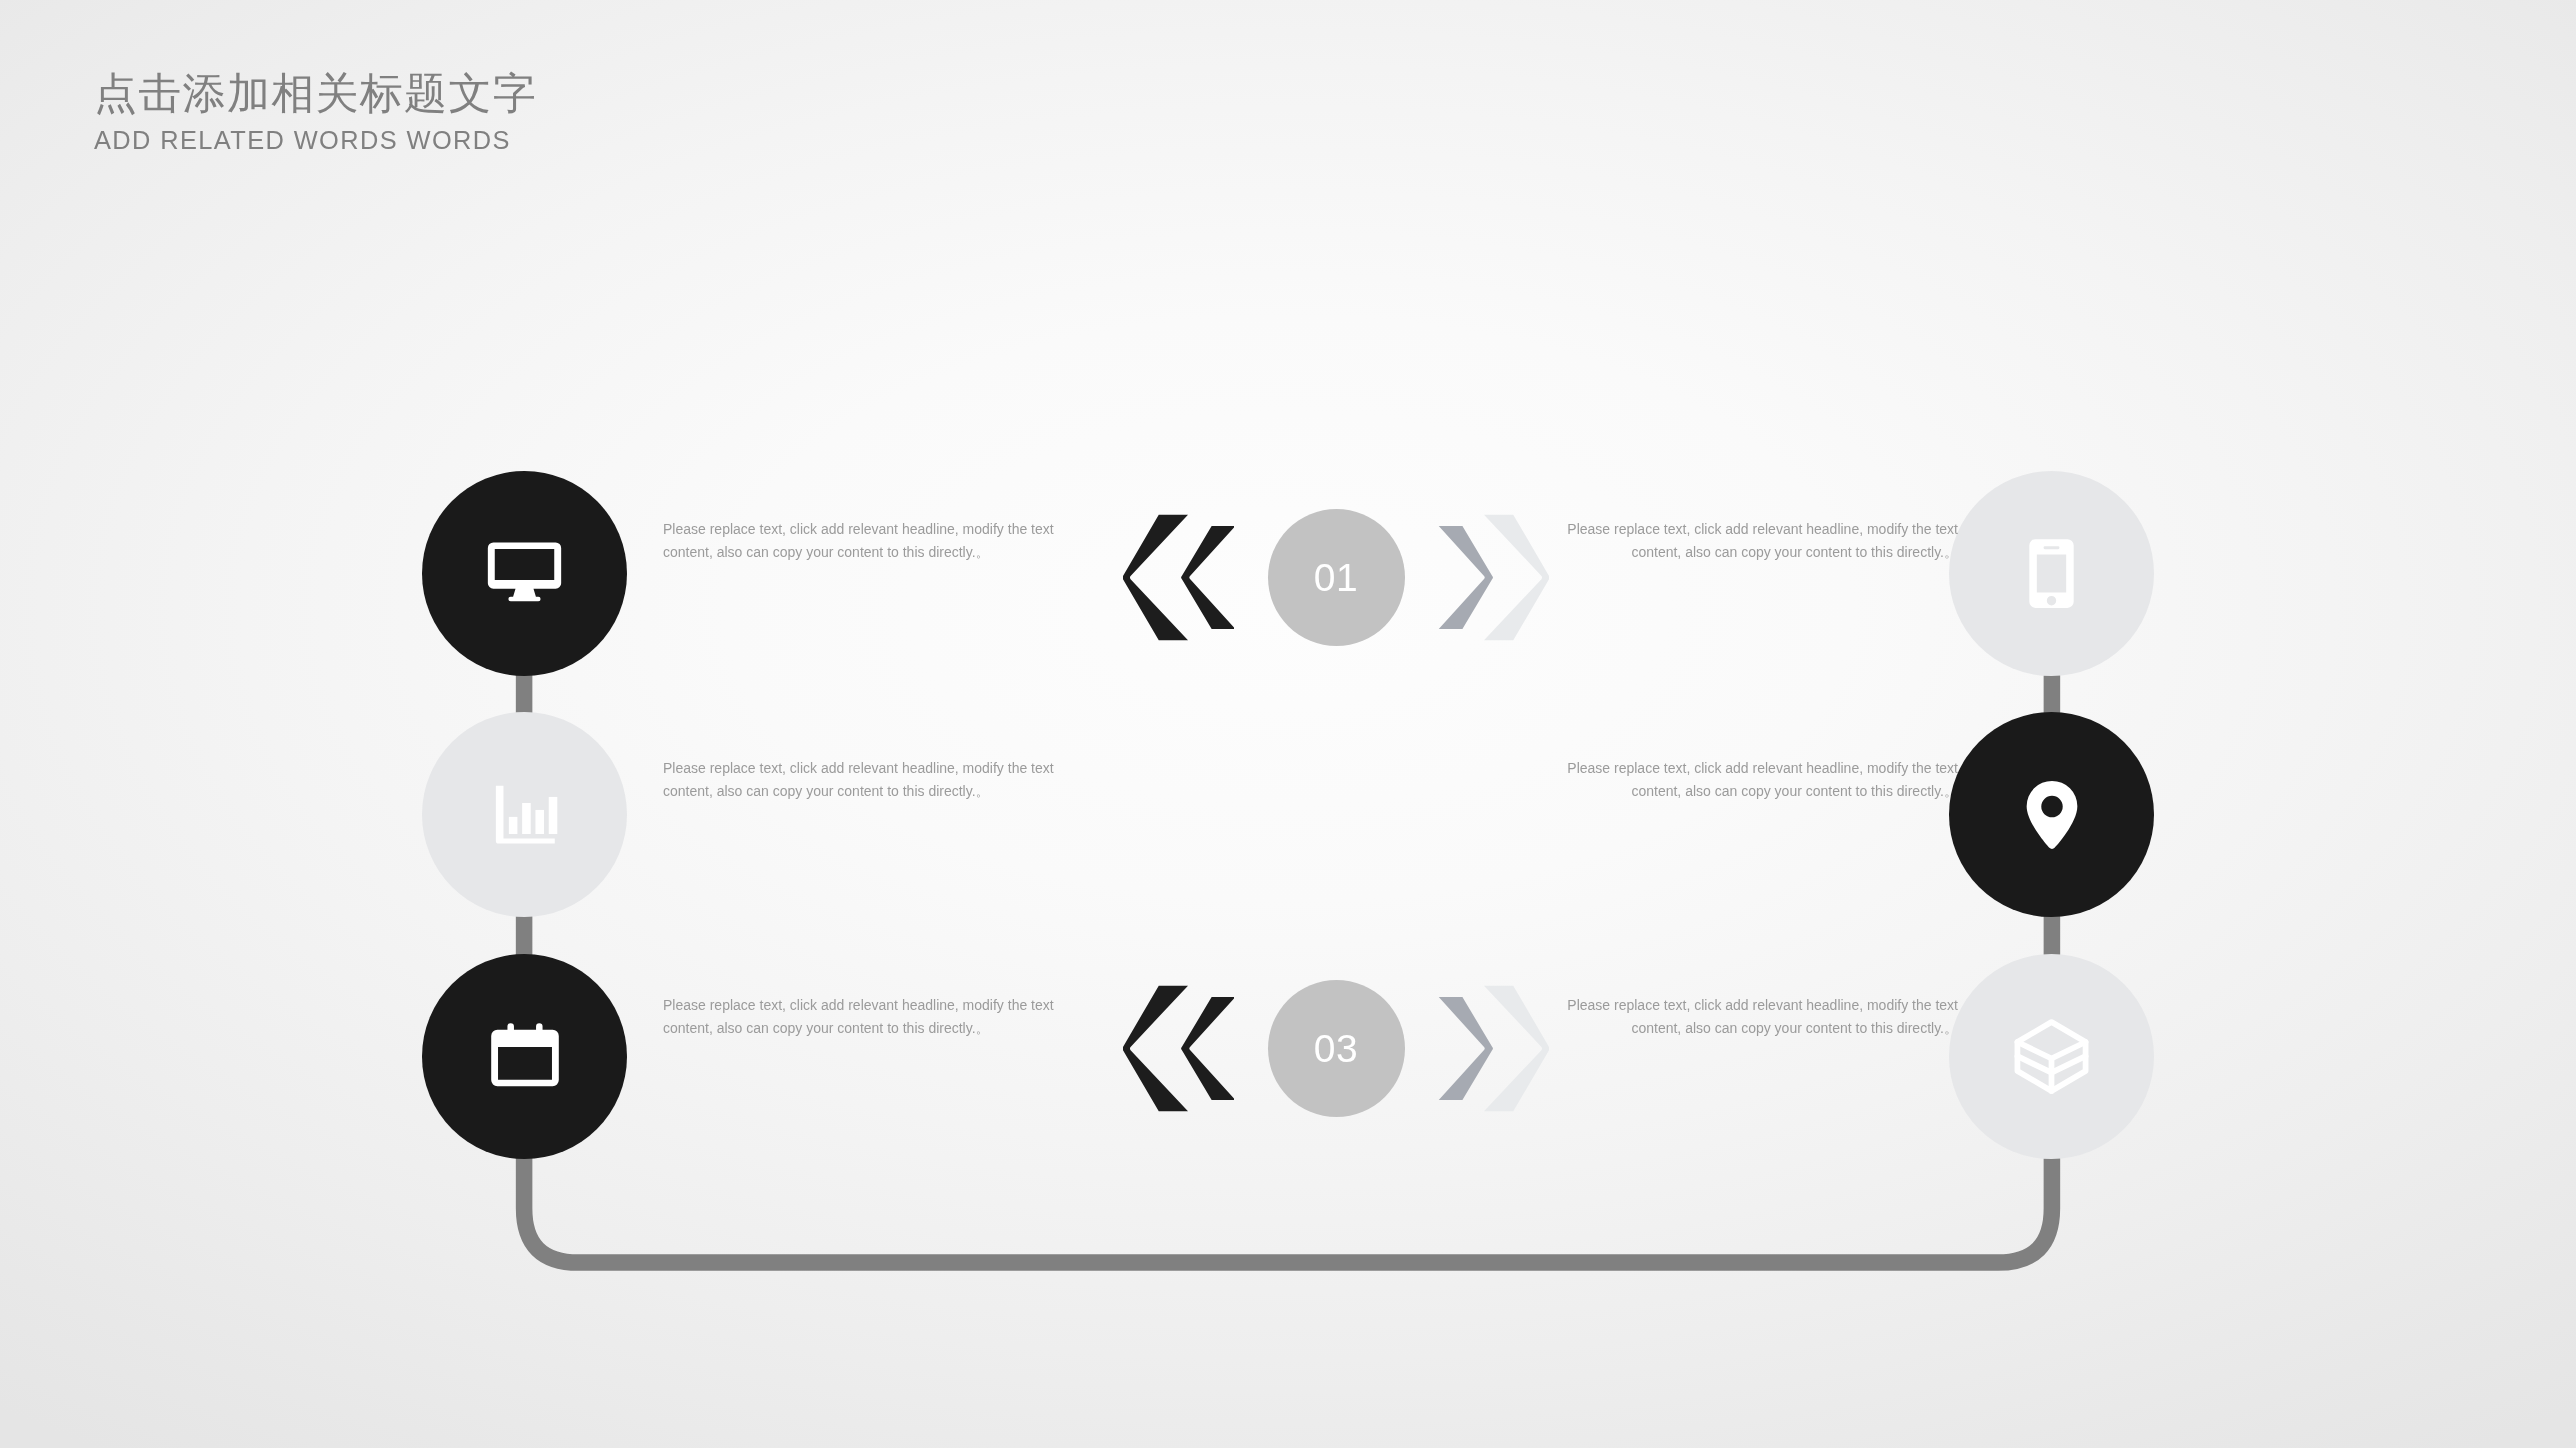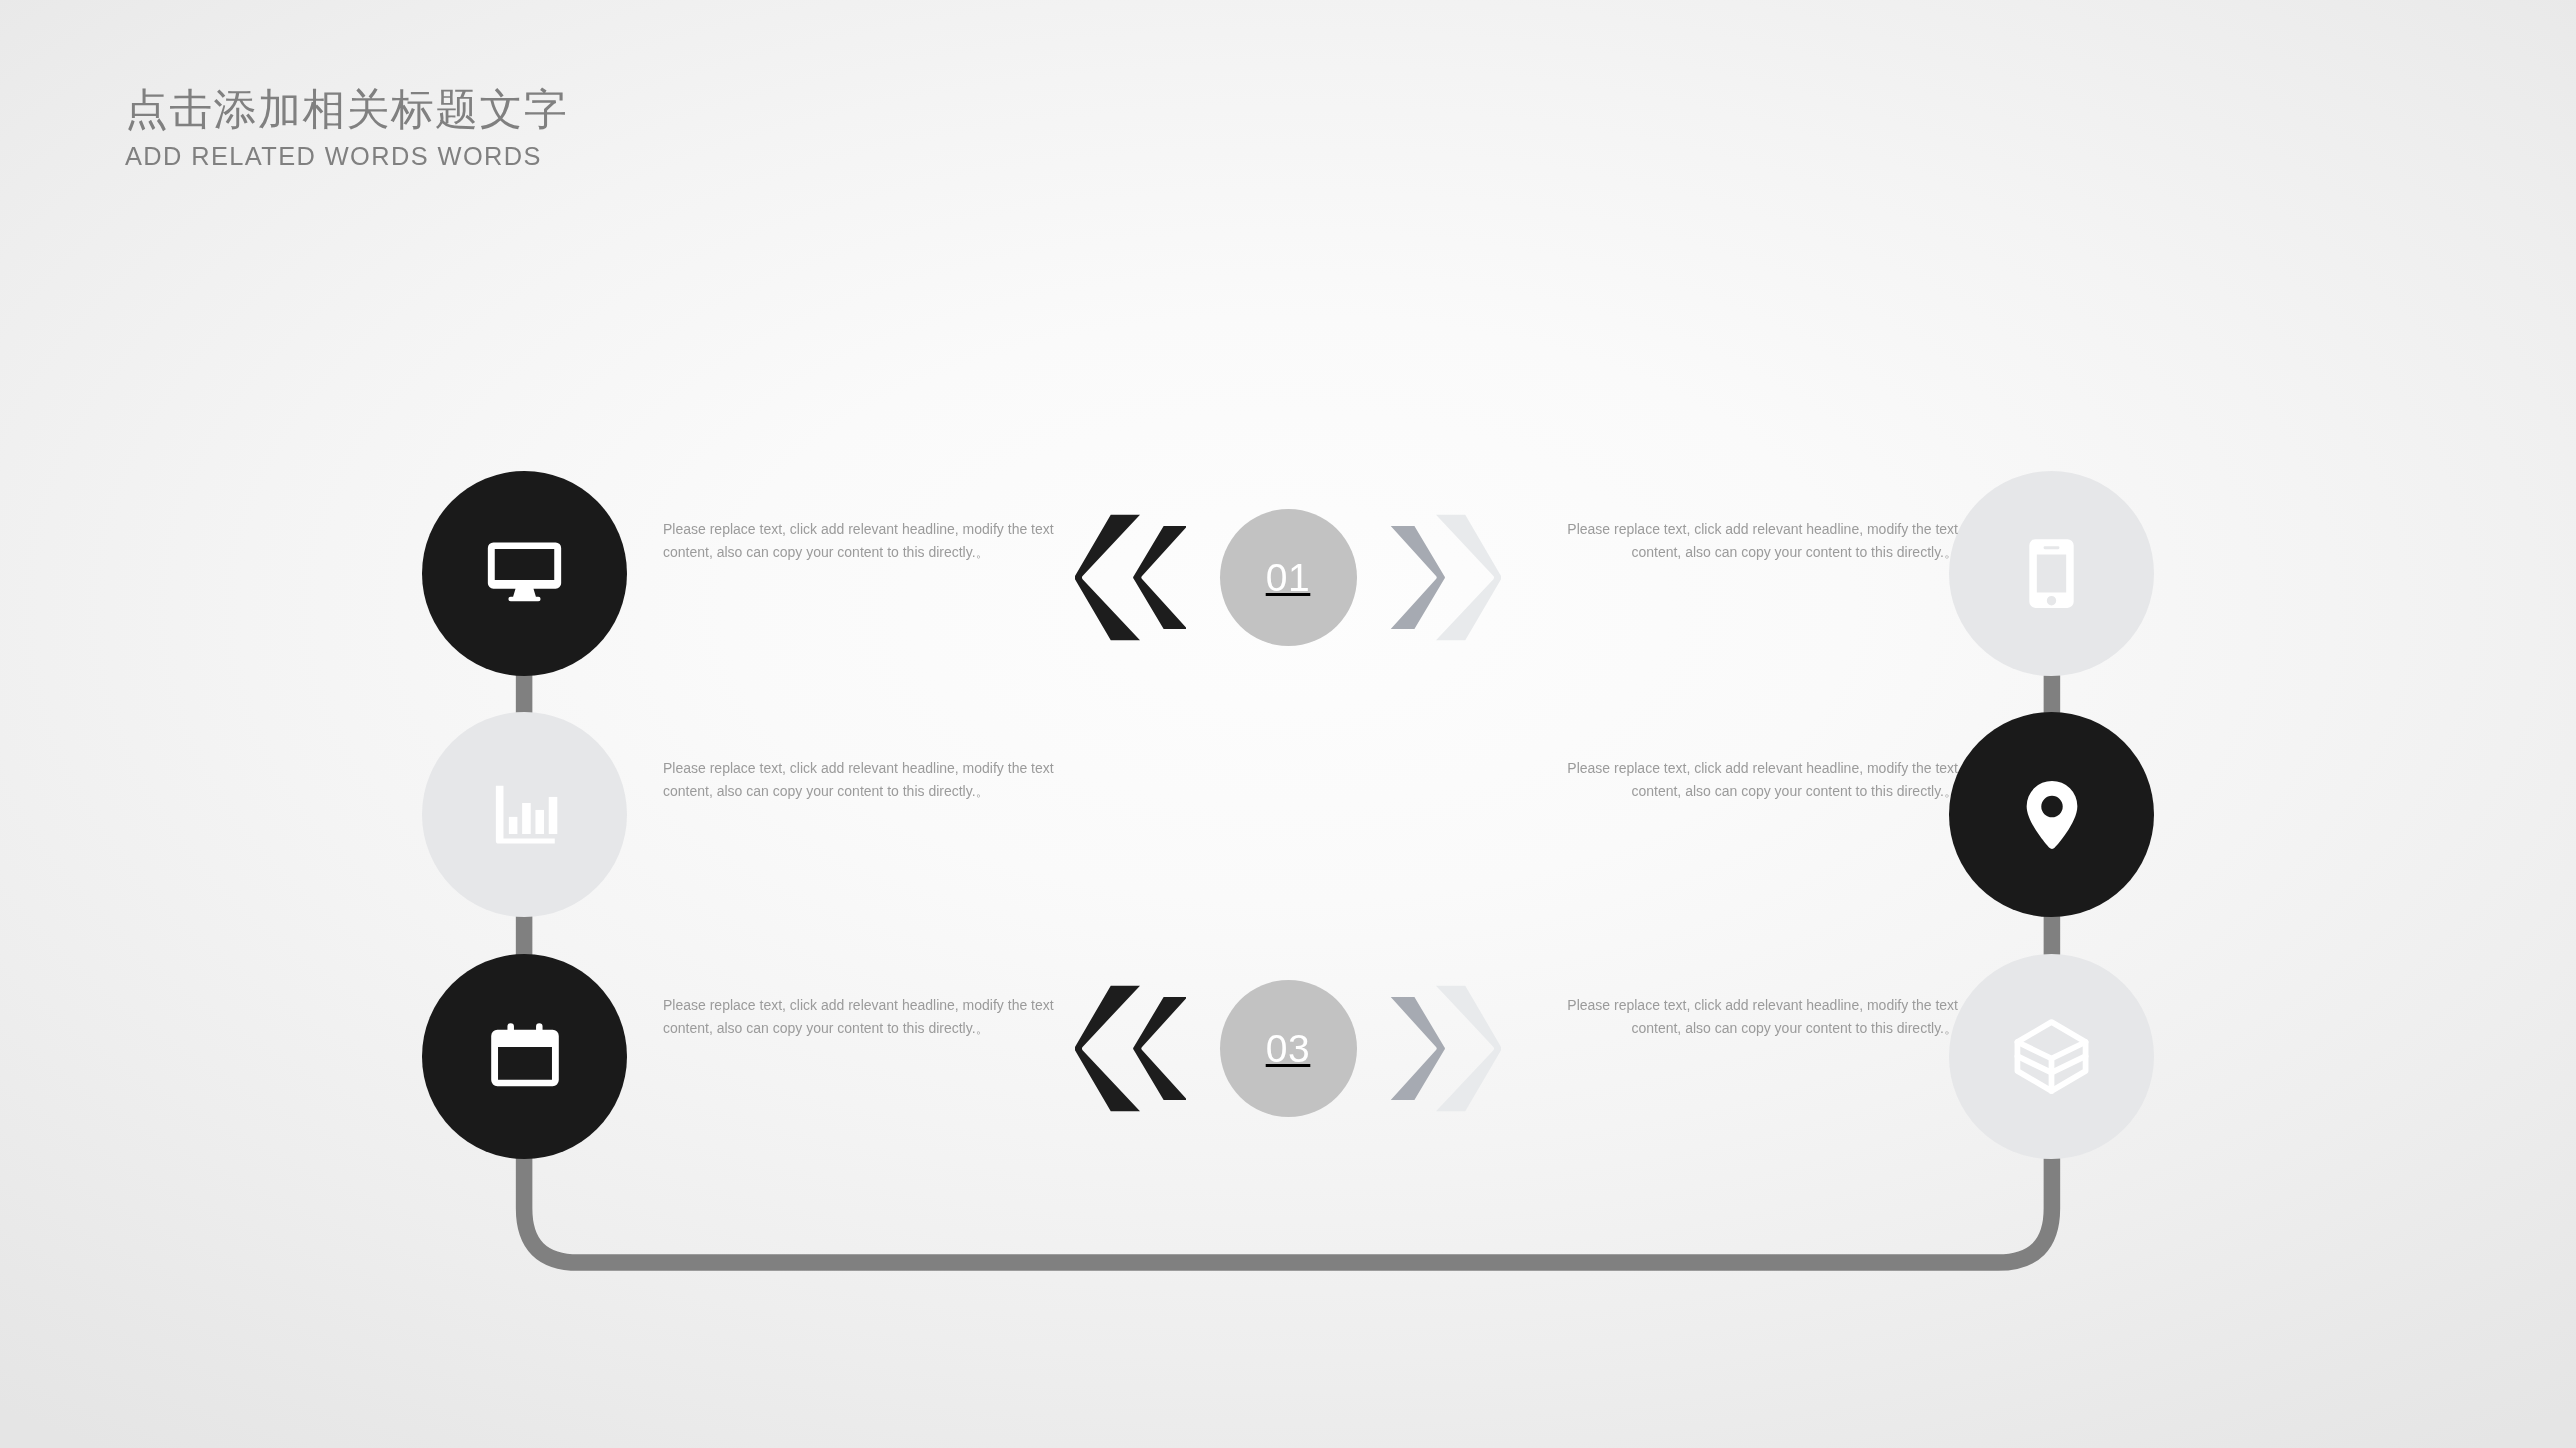--- a/index.html
+++ b/index.html
@@ -20,23 +20,22 @@
         #f4f4f4 52%,
         #eeeeee 72%,
         #e8e8e8 90%,
         #e5e5e5 100%);
   }
 
   
   .header {
     position: absolute;
     left: 94px;
-    top: 85px;
+    top: 69px;
     width: 1018px;
-    margin-left: 31px;
   }
   .header-cn {
     font-size: 43px;
     color: #808080;
     letter-spacing: 1.3px;
     line-height: 1.12;
     white-space: nowrap;
   }
   .header-en {
     margin-top: 9px;
@@ -77,27 +76,26 @@
     line-height: 1.62;
     color: #9b9b9b;
     width: 420px;
   }
   .para.left  { text-align: left;  left: 663px; }
   .para.right { text-align: right; left: 1538px; }
 
   
   .numrow {
     position: absolute;
-    left: 1075px;
+    left: 1123px;
     width: 426px;
     height: 165px;
     display: flex;
     align-items: center;
     justify-content: space-between;
-    text-decoration: underline;
   }
   .chev-group {
     display: flex;
     align-items: center;
     width: 121px;
     height: 137px;
   }
   .chev-group.rightside { justify-content: flex-end; }
   .chev { display: block; }
   .chev.small { width: 55px; height: 107px; }

